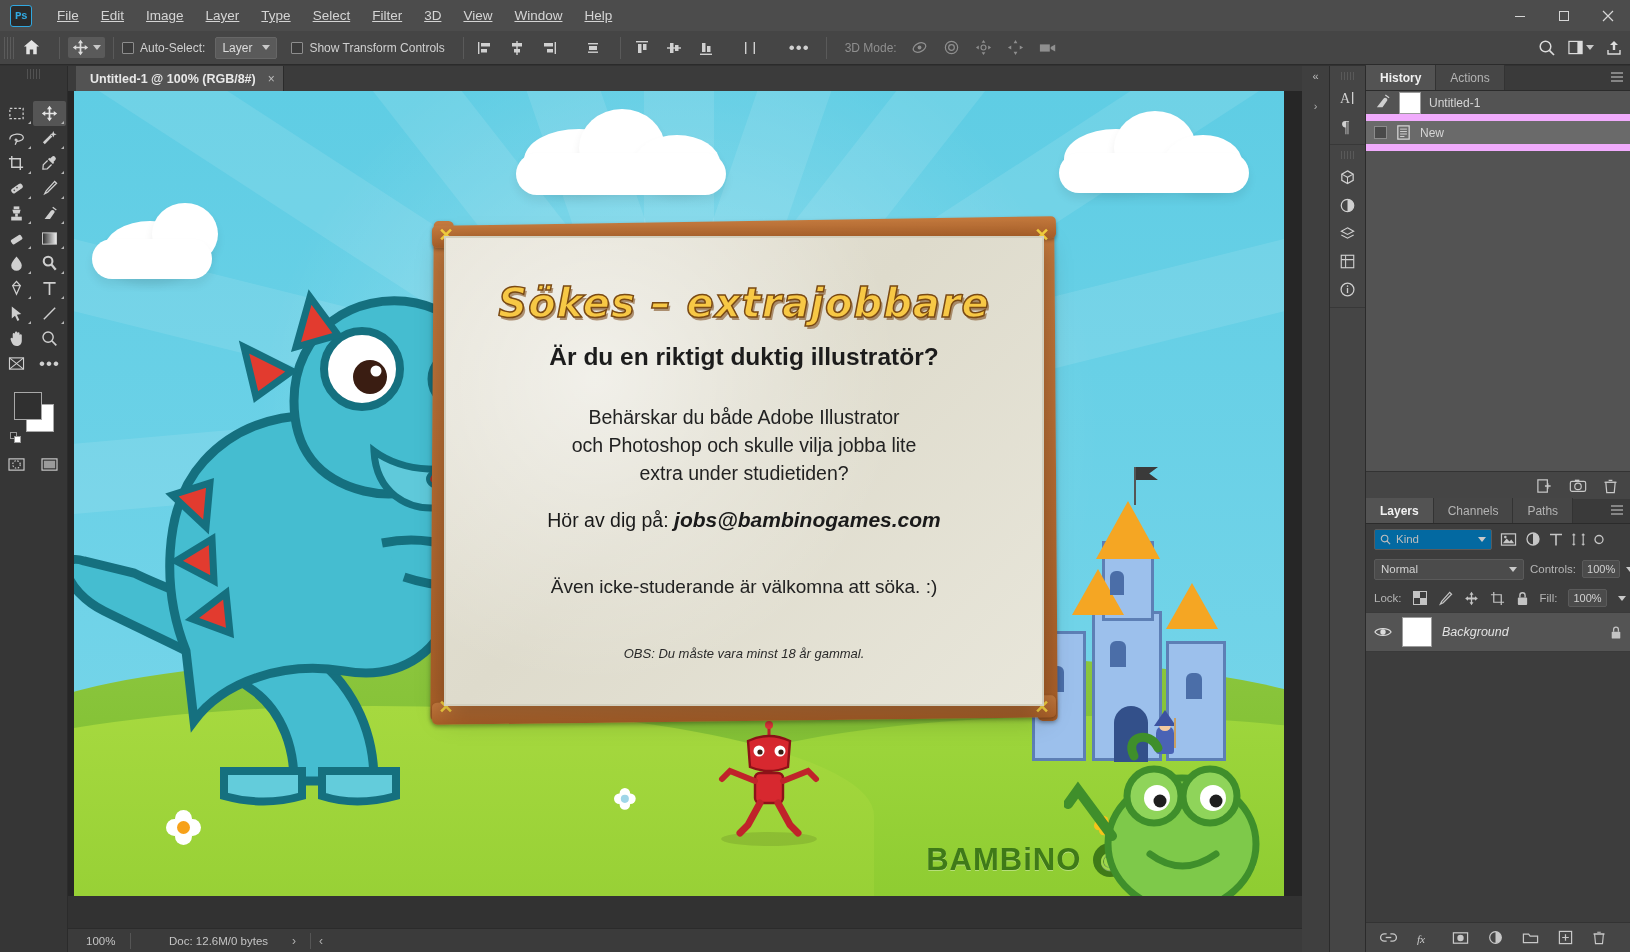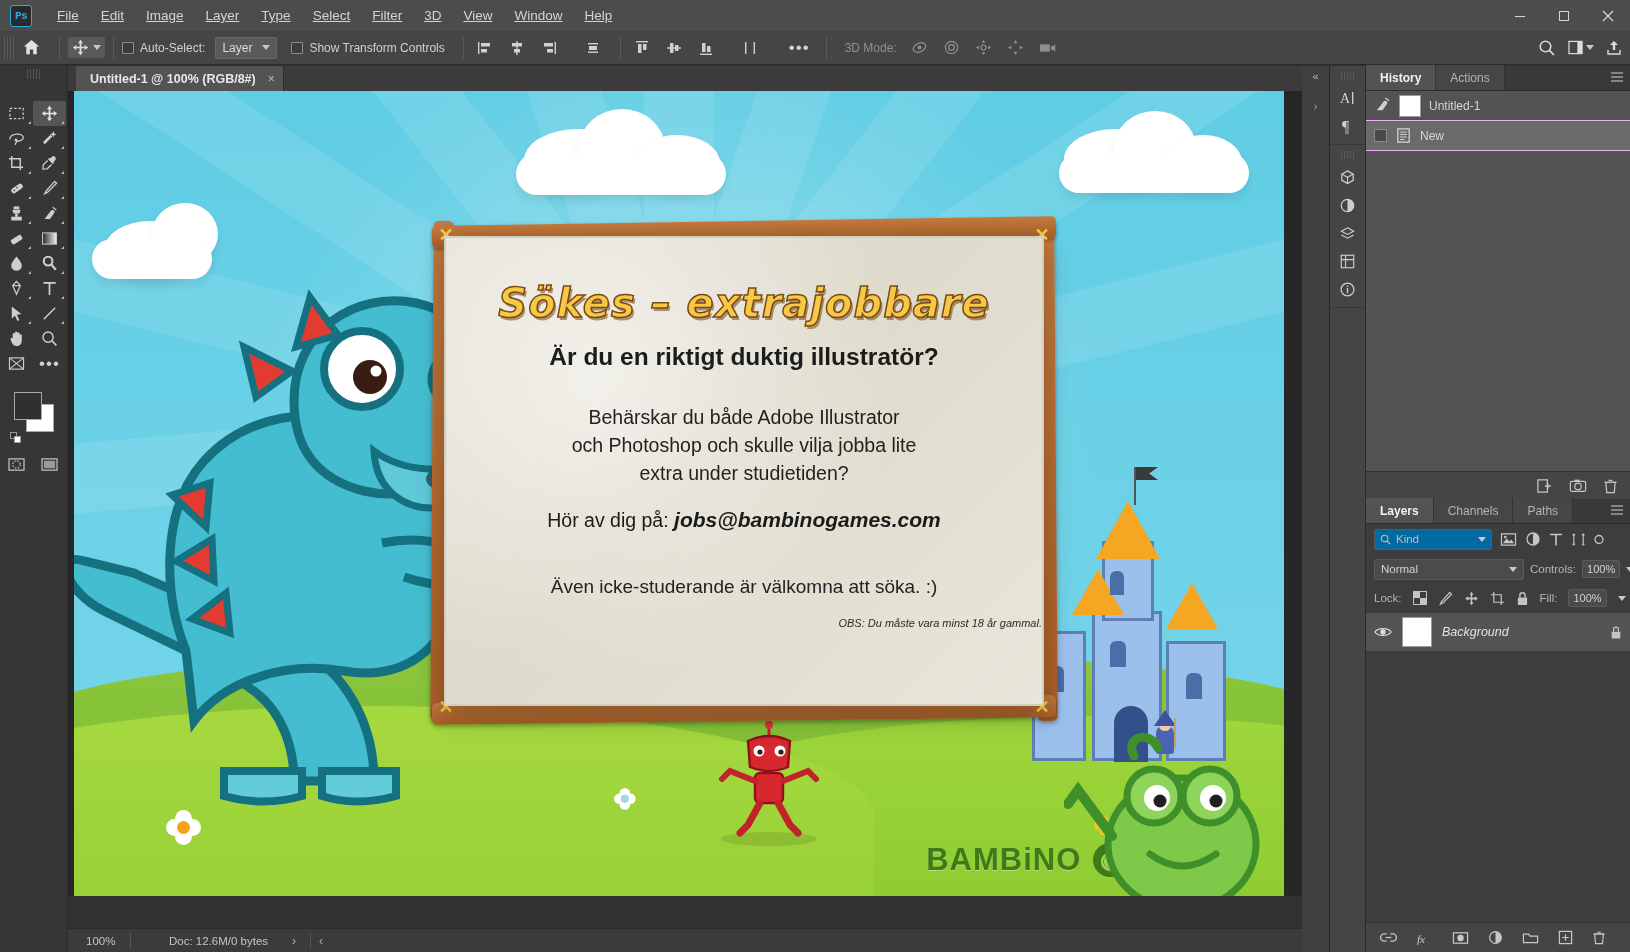--- a/index.html
+++ b/index.html
@@ -185,22 +185,22 @@
   .pmail {
     position:absolute; left:0; right:0; top:270px; text-align:center;
     font-size:19.5px; color:#1a1a1a;
   }
   .pmail b { font-size:21px; font-style:italic; font-weight:bold; }
   .pwelcome {
     position:absolute; left:0; right:0; top:338px; text-align:center;
     font-size:19px; color:#222;
   }
   .pobs {
-    position:absolute; left:0; right:0; top:379px; text-align:right;
-    font-size:11px; font-style:italic; color:#2a2a2a;
+    position:absolute; left:0; right:0; top:408px; text-align:center;
+    font-size:13px; font-style:italic; color:#2a2a2a;
   }
 
   .logo {
     position:absolute; right:26px; bottom:18px;
     display:flex; align-items:center; gap:12px;
     color:#3f7a18; font-weight:bold; font-size:31px; letter-spacing:1px;
     text-shadow:0 1px 0 rgba(255,255,255,.35);
   }
   .logo .orb { width:34px; height:34px; border-radius:50%; background:#3f7a18;
                display:flex; align-items:center; justify-content:center; color:#9fd84a;
@@ -257,21 +257,21 @@
     height:25px; background:#3a3a3a; display:flex; align-items:flex-end;
     border-bottom:1px solid #2b2b2b; position:relative;
   }
   .ptab { height:25px; padding:0 14px; display:flex; align-items:center;
           color:#b4b4b4; font-size:12px; background:#464646; border-right:1px solid #333; }
   .ptab.active { background:#535353; color:#f0f0f0; font-weight:bold; }
   .panel-menu { position:absolute; right:6px; top:5px; color:#cfcfcf; font-size:12px; }
 
   .history { position:absolute; left:0; top:25px; width:264px; height:408px; background:#535353; }
   .hrow { height:30px; display:flex; align-items:center; gap:8px; padding:0 8px;
-          color:#d6d6d6; font-size:12px; border-bottom:1px solid #f0abfc; }
+          color:#d6d6d6; font-size:12px; border-bottom:7px solid #f0abfc; }
   .hrow.sel { background:#6a6a6a; }
   .hthumb { width:22px; height:22px; background:#fff; border:1px solid #9b9b9b; }
   .hcheck { width:13px; height:13px; border:1px solid #8b8b8b; background:#4a4a4a; }
   .history-foot {
     position:absolute; left:0; bottom:0; width:264px; height:28px; background:#454545;
     border-top:1px solid #333; display:flex; align-items:center; justify-content:flex-end;
     gap:16px; padding-right:12px; color:#c8c8c8;
   }
 
   .layers { position:absolute; left:0; top:433px; width:264px; height:453px; background:#3d3d3d; }

